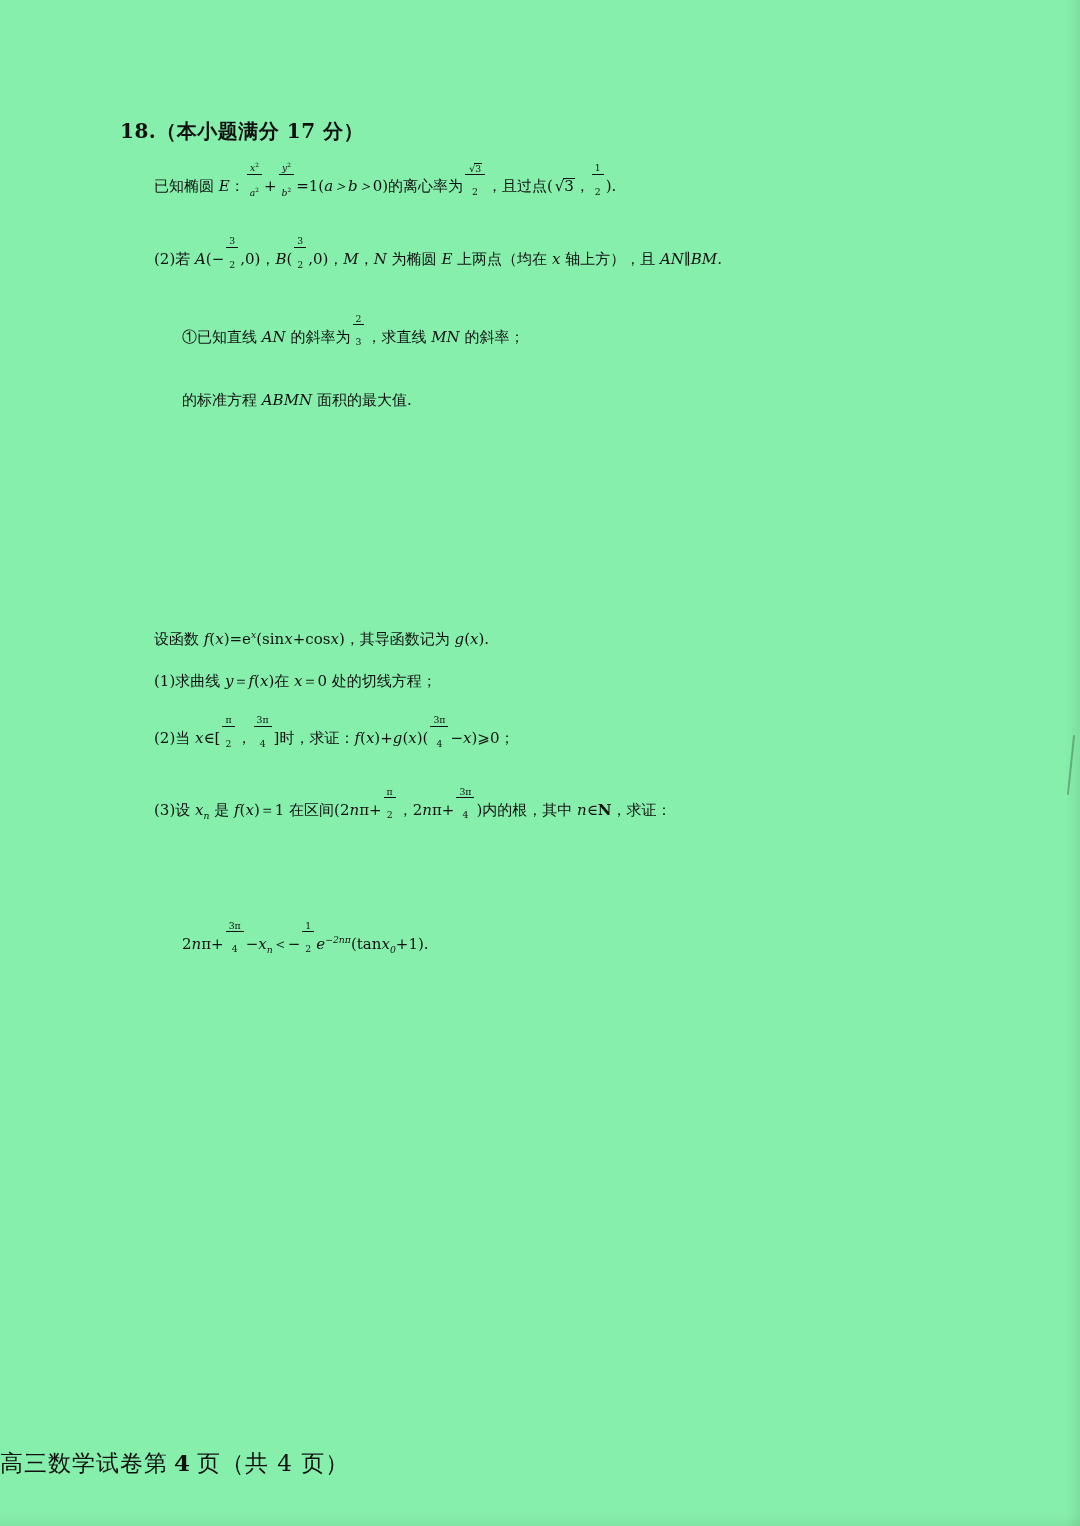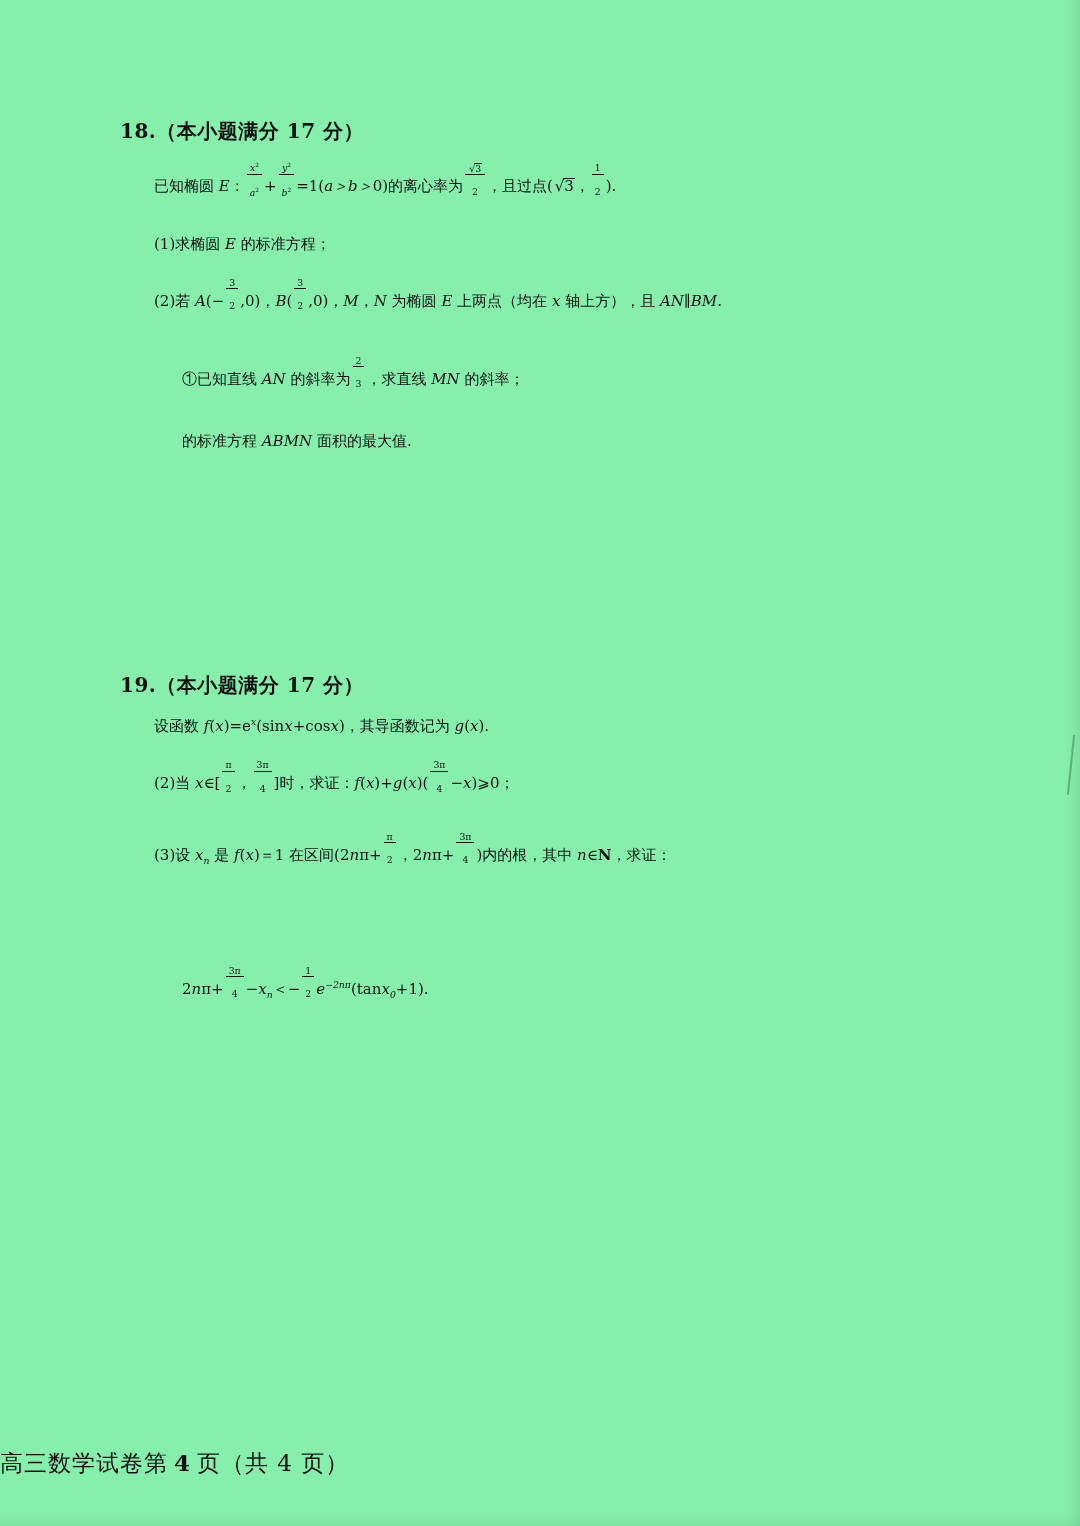--- a/index.html
+++ b/index.html
@@ -119,47 +119,46 @@
   <div class="content">
 
     <div class="qblock">
 
       <div class="qhead">18.（本小题满分 17 分）</div>
 
       <div class="line">
         <span>已知椭圆 </span><i class="v">E</i><span>：</span><span class="frac"><span class="num"><i class="v">x</i><span class="sup">2</span></span><span class="den"><i class="v">a</i><span class="sup">2</span></span></span>+<span class="frac"><span class="num"><i class="v">y</i><span class="sup">2</span></span><span class="den"><i class="v">b</i><span class="sup">2</span></span></span><span>=1(</span><i class="v">a＞b＞</i><span>0)的离心率为</span><span class="frac"><span class="num"><span class="sqrt"><span class="rad">√</span><span class="arg">3</span></span></span><span class="den">2</span></span><span>，且过点(</span><span class="sqrt"><span class="rad">√</span><span class="arg">3</span></span><span>，</span><span class="frac"><span class="num">1</span><span class="den">2</span></span><span>).</span>
       </div>
 
-      <div class="line">
-        <span>(1)求椭圆 </span><i class="v">E</i><span> 的标准方程；</span>
-      </div>
 
       <div class="line">
         <span>(2)若 </span><i class="v">A</i><span>(−</span><span class="frac"><span class="num">3</span><span class="den">2</span></span><span>,0)，</span><i class="v">B</i><span>(</span><span class="frac"><span class="num">3</span><span class="den">2</span></span><span>,0)，</span><i class="v">M</i><span>，</span><i class="v">N</i><span> 为椭圆 </span><i class="v">E</i><span> 上两点（均在 </span><i class="v">x</i><span> 轴上方），且 </span><i class="v">AN∥BM.</i>
       </div>
 
       <div class="line deep">
         <span>①已知直线 </span><i class="v">AN</i><span> 的斜率为</span><span class="frac"><span class="num">2</span><span class="den">3</span></span><span>，求直线 </span><i class="v">MN</i><span> 的斜率；</span>
       </div>
 
       <div class="line deep">
         <span>的标准方程 </span><i class="v">ABMN</i><span> 面积的最大值.</span>
       </div>
     </div>
 
     <div class="gap-big"></div>
 
     <div class="qblock">
 
-      <div class="qhead">19.（本小题满分 17 分）</div>
 
       <div class="line">
         <span>设函数 </span><i class="v">f</i><span>(</span><i class="v">x</i><span>)=e</span><i class="v sup">x</i><span>(sin</span><i class="v">x</i><span>+cos</span><i class="v">x</i><span>)，其导函数记为 </span><i class="v">g</i><span>(</span><i class="v">x</i><span>).</span>
       </div>
 
+      <div class="line">
+        <span>(1)求曲线 </span><i class="v">y</i><span>＝</span><i class="v">f</i><span>(</span><i class="v">x</i><span>)在 </span><i class="v">x</i><span>＝0 处的切线方程；</span>
+      </div>
 
       <div class="line">
         <span>(2)当 </span><i class="v">x</i><span>∈[</span><span class="frac"><span class="num">π</span><span class="den">2</span></span><span>，</span><span class="frac"><span class="num">3π</span><span class="den">4</span></span><span>]时，求证：</span><i class="v">f</i><span>(</span><i class="v">x</i><span>)+</span><i class="v">g</i><span>(</span><i class="v">x</i><span>)(</span><span class="frac"><span class="num">3π</span><span class="den">4</span></span><span>−</span><i class="v">x</i><span>)⩾0；</span>
       </div>
 
       <div class="line">
         <span>(3)设 </span><i class="v">x</i><i class="v sub">n</i><span> 是 </span><i class="v">f</i><span>(</span><i class="v">x</i><span>)＝1 在区间(2</span><i class="v">n</i><span>π+</span><span class="frac"><span class="num">π</span><span class="den">2</span></span><span>，2</span><i class="v">n</i><span>π+</span><span class="frac"><span class="num">3π</span><span class="den">4</span></span><span>)内的根，其中 </span><i class="v">n</i><span>∈</span><b>N</b><span>，求证：</span>
       </div>
 
       <div class="gap-mid"></div>

